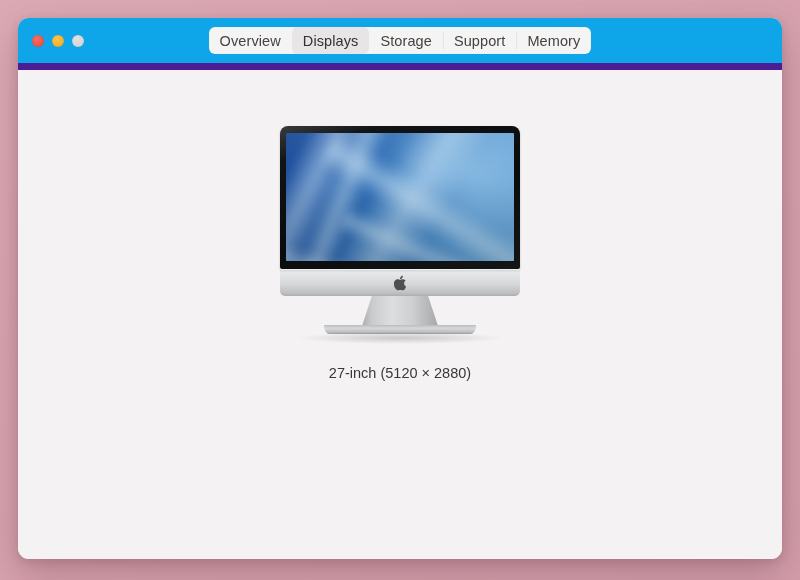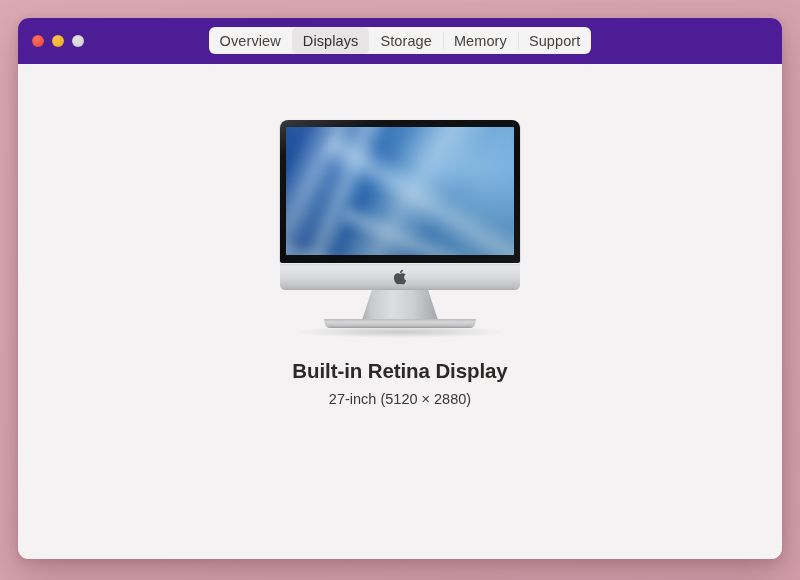--- a/index.html
+++ b/index.html
@@ -38,22 +38,22 @@
     overflow: hidden;
     display: flex;
     flex-direction: column;
   }
 
   
   .titlebar {
     position: relative;
     height: 45px;
     flex: 0 0 45px;
-    background: #4c1d95;
-    border-bottom: 1px solid #4c1d95;
+    background: #0ea5e9;
+    border-bottom: 7px solid #4c1d95;
     display: flex;
     align-items: center;
   }
 
   .traffic-lights {
     position: absolute;
     left: 14px;
     top: 0;
     height: 45px;
     display: flex;
@@ -315,24 +315,24 @@
         <div class="tab">
           <span>Overview</span>
         </div>
         <div class="tab selected">
           <span>Displays</span>
         </div>
         <div class="tab">
           <span>Storage</span>
         </div>
         <div class="tab">
+          <span>Support</span>
+        </div>
+        <div class="tab">
           <span>Memory</span>
-        </div>
-        <div class="tab">
-          <span>Support</span>
         </div>
       </div>
     </div>
 
     <div class="content">
 
       <div class="imac-wrap">
         <div class="imac">
 
           <div class="bezel">
@@ -354,20 +354,19 @@
             </svg>
           </div>
 
           <div class="neck"></div>
           <div class="foot"></div>
           <div class="shadow"></div>
         </div>
       </div>
 
       <div class="captions">
-        <div class="display-name">Built-in Retina Display</div>
         <div class="display-spec">27-inch (5120 × 2880)</div>
       </div>
 
 
     </div>
   </div>
 </div>
 
 </body></html>

